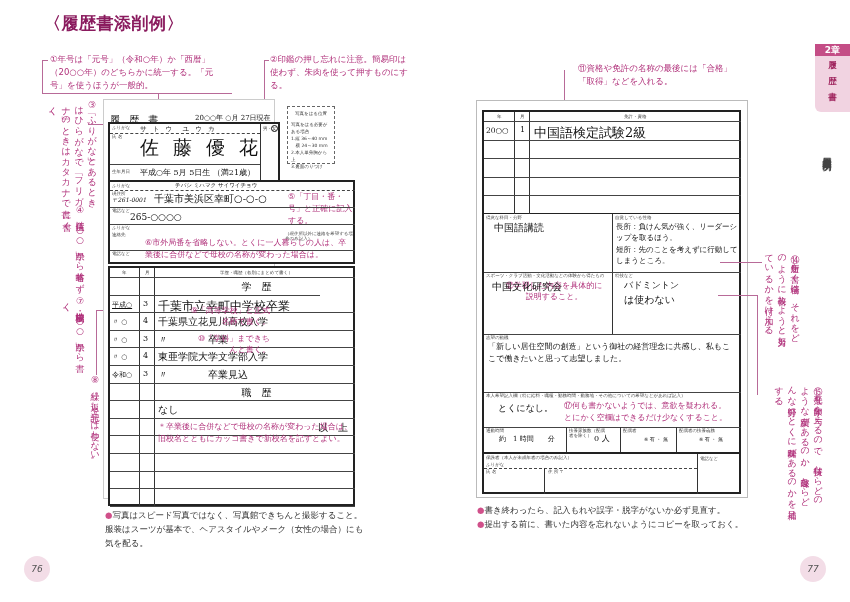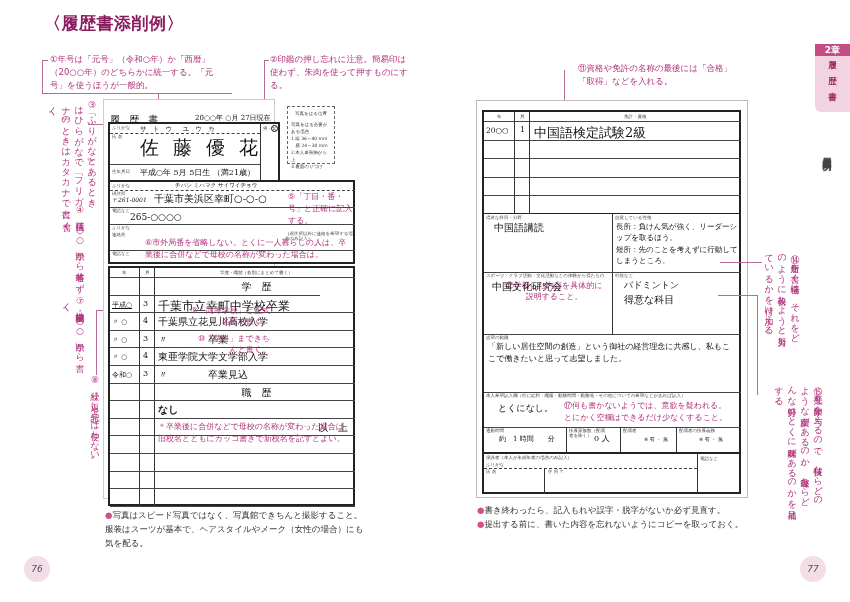--- a/index.html
+++ b/index.html
@@ -145,21 +145,21 @@
       <div style="position: absolute; left: 0px; top: 98px; width: 245px; height: 17.6px; border-bottom: 1px solid rgb(68, 68, 68);">
         <span class="hand" style="position: absolute; left: 2px; top: 4px; font-size: 7px;">令和○</span>
         <span class="hand" style="position: absolute; left: 33px; top: 3px; font-size: 8px;">3</span>
         <span class="hand" style="position: absolute; left: 48px; top: 2px; font-size: 10px; white-space: pre;">〃　　　　卒業見込</span>
       </div>
       <div style="position: absolute; left: 0px; top: 115.6px; width: 245px; height: 17.6px; border-bottom: 1px solid rgb(68, 68, 68);">
         <span class="hand" style="position: absolute; left: 2px; top: 4px; font-size: 7px;"></span>
         <span class="hand" style="position: absolute; left: 33px; top: 3px; font-size: 8px;"></span>
         <span class="hand" style="position: absolute; left: 48px; width: 197px; text-align: center; top: 2px; font-size: 10px; white-space: pre;">職　歴</span>
       </div>
-      <div style="position: absolute; left: 0px; top: 133.2px; width: 245px; height: 17.6px; border-bottom: 1px solid rgb(68, 68, 68); font-weight: bold;">
+      <div style="position: absolute; left: 0px; top: 133.2px; width: 245px; height: 17.6px; border-bottom: 1px solid rgb(68, 68, 68);">
         <span class="hand" style="position: absolute; left: 2px; top: 4px; font-size: 7px;"></span>
         <span class="hand" style="position: absolute; left: 33px; top: 3px; font-size: 8px;"></span>
         <span class="hand" style="position: absolute; left: 48px; top: 2px; font-size: 10px; white-space: pre;">なし</span>
       </div>
       <div style="position: absolute; left: 0px; top: 150.8px; width: 245px; height: 17.6px; border-bottom: 1px solid rgb(68, 68, 68);">
         <span class="hand" style="position: absolute; left: 2px; top: 4px; font-size: 7px;"></span>
         <span class="hand" style="position: absolute; left: 33px; top: 3px; font-size: 8px;"></span>
         <span class="hand" style="position: absolute; left: 48px; width: 190px; text-align: right; top: 2px; font-size: 10px; white-space: pre;">以　上</span>
       </div>
       <div style="position: absolute; left: 0px; top: 168.4px; width: 245px; height: 17.6px; border-bottom: 1px solid rgb(68, 68, 68);">
@@ -240,21 +240,21 @@
   <div class="abs hand" style="left:10px;top:7px;font-size:10px;">中国語講読</div>
   <div class="abs pink" style="left:20px;top:27px;font-size:8px;width:100px;line-height:11px;text-align:center;margin-top:39px;">⑫学習した内容を具体的に説明すること。</div>
   <div class="tiny abs" style="left:131px;top:1px;">自覚している性格</div>
   <div class="abs hand" style="left:132px;top:7px;font-size:7.5px;width:122px;line-height:11px;">長所：負けん気が強く、リーダーシップを取るほう。</div>
   <div class="abs hand" style="left:132px;top:30px;font-size:7.5px;width:122px;line-height:11px;">短所：先のことを考えずに行動してしまうところ。</div>
   <div class="hline" style="left:0;top:58px;width:257px;"></div>
   <div class="tiny abs" style="left:2px;top:59px;">スポーツ・クラブ活動・文化活動などの体験から得たもの</div>
   <div class="abs hand" style="left:8px;top:66px;font-size:10px;">中国文化研究会</div>
   <div class="tiny abs" style="left:131px;top:59px;">特技など</div>
   <div class="abs hand" style="left:140px;top:65px;font-size:9px;">バドミントン</div>
-  <div class="abs hand" style="left:140px;top:79px;font-size:10px;">得意な科目</div>
+  <div class="abs hand" style="left:140px;top:79px;font-size:10px;">は使わない</div>
   <div class="hline" style="left:0;top:120px;width:257px;"></div>
   <div class="tiny abs" style="left:2px;top:121px;">志望の動機</div>
   <div class="abs hand" style="left:4px;top:127px;font-size:8px;width:250px;line-height:12px;">「新しい居住空間の創造」という御社の経営理念に共感し、私もここで働きたいと思って志望しました。</div>
   <div class="hline" style="left:0;top:178px;width:257px;"></div>
   <div class="tiny abs" style="left:2px;top:179px;">本人希望記入欄（特に給料・職種・勤務時間・勤務地・その他についての希望などがあれば記入）</div>
   <div class="abs hand" style="left:14px;top:188px;font-size:9px;">とくになし。</div>
   <div class="abs pink" style="left:80px;top:186px;font-size:8px;width:170px;line-height:12px;">⑰何も書かないようでは、意欲を疑われる。とにかく空欄はできるだけ少なくすること。</div>
   <div class="hline" style="left:0;top:213px;width:257px;"></div>
   <div class="tiny abs" style="left:2px;top:214px;">通勤時間</div>
   <div class="abs hand" style="left:15px;top:220px;font-size:7px;">約　1 時間　　分</div>

